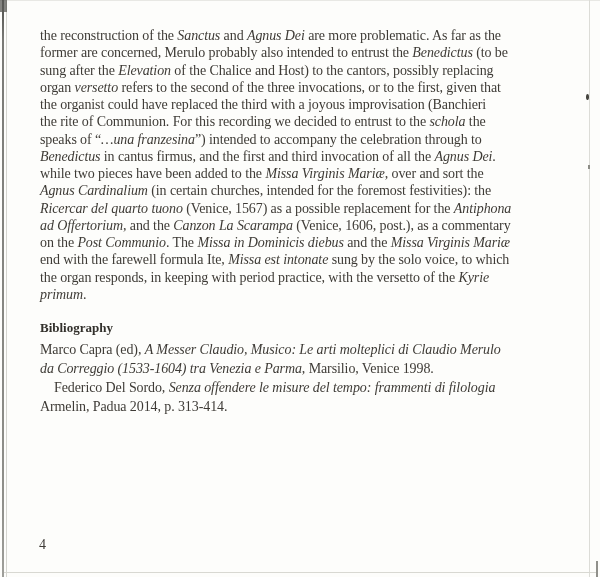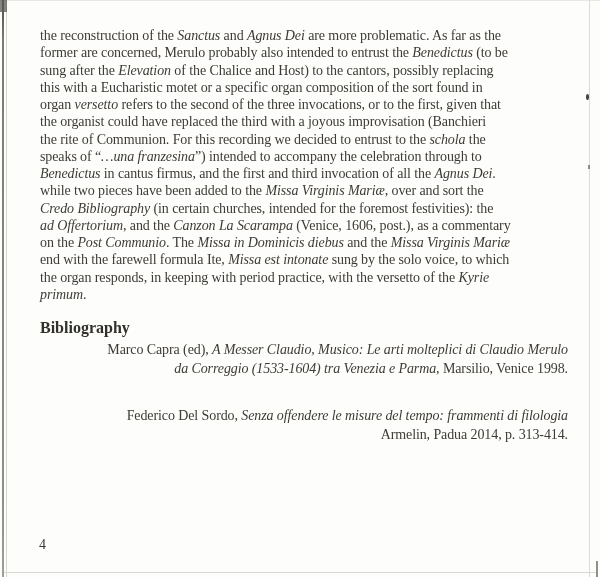--- a/index.html
+++ b/index.html
@@ -35,32 +35,32 @@
   .text-block {
     position: absolute;
     left: 40px;
     top: 27px;
     width: 528px;
     font-size: 14px;
     letter-spacing: -0.1px;
   }
   .tline { white-space: nowrap; }
   .paragraph .tline { line-height: 17.25px; }
-  .tline.indent { padding-left: 14px; margin-top: 28px; }
+  .tline.indent { padding-left: 14px; }
   .tline i { font-style: italic; }
 
   .bib-heading {
     margin: 15px 0 3px 0;
-    font-size: 16px;
+    font-size: 13px;
     line-height: 19px;
     font-weight: bold;
     letter-spacing: 0;
     color: var(--heading-ink, #32302b);
   }
-  .bibliography .tline { line-height: 19px; text-align: right; }
+  .bibliography .tline { line-height: 19px; }
 
   .page-number {
     position: absolute;
     left: 39px;
     top: 537px;
     font-size: 14px;
     color: var(--ink, #3e3b36);
   }
 </style>
 </head>
@@ -76,28 +76,28 @@
   <div class="corner corner-tl"></div>
   <div class="corner corner-br"></div>
   <div class="speck speck-1"></div>
   <div class="speck speck-2"></div>
 
   <main class="text-block">
     <section class="paragraph">
         <div class="tline"><span>the reconstruction of the </span><i>Sanctus</i><span> and </span><i>Agnus Dei</i><span> are more problematic. As far as the</span></div>
         <div class="tline"><span>former are concerned, Merulo probably also intended to entrust the </span><i>Benedictus</i><span> (to be</span></div>
         <div class="tline"><span>sung after the </span><i>Elevation</i><span> of the Chalice and Host) to the cantors, possibly replacing</span></div>
-        <div class="tline"><span>this with a Eucharistic motet or a specific organ composition of the sort found in</span></div>
         <div class="tline"><span>organ </span><i>versetto</i><span> refers to the second of the three invocations, or to the first, given that</span></div>
         <div class="tline"><span>the organist could have replaced the third with a joyous improvisation (Banchieri</span></div>
         <div class="tline"><span>the rite of Communion. For this recording we decided to entrust to the </span><i>schola</i><span> the</span></div>
         <div class="tline"><span>speaks of “</span><i>…una franzesina</i><span>”) intended to accompany the celebration through to</span></div>
         <div class="tline"><i>Benedictus</i><span> in cantus firmus, and the first and third invocation of all the </span><i>Agnus Dei</i><span>.</span></div>
         <div class="tline"><span>while two pieces have been added to the </span><i>Missa Virginis Mariæ</i><span>, over and sort the</span></div>
-        <div class="tline"><i>Credo Bibliography</i><span> (in certain churches, intended for the foremost festivities): the</span></div>
+        <div class="tline"><i>Agnus Cardinalium</i><span> (in certain churches, intended for the foremost festivities): the</span></div>
+        <div class="tline"><i>Ricercar del quarto tuono</i><span> (Venice, 1567) as a possible replacement for the </span><i>Antiphona</i></div>
         <div class="tline"><i>ad Offertorium</i><span>, and the </span><i>Canzon La Scarampa</i><span> (Venice, 1606, post.), as a commentary</span></div>
         <div class="tline"><span>on the </span><i>Post Communio</i><span>. The </span><i>Missa in Dominicis diebus</i><span> and the </span><i>Missa Virginis Mariæ</i></div>
         <div class="tline"><span>end with the farewell formula Ite, </span><i>Missa est intonate</i><span> sung by the solo voice, to which</span></div>
         <div class="tline"><span>the organ responds, in keeping with period practice, with the versetto of the </span><i>Kyrie</i></div>
         <div class="tline"><i>primum</i><span>.</span></div>
       </section>
 
     <h2 class="bib-heading">Bibliography</h2>
 
     <section class="bibliography">

